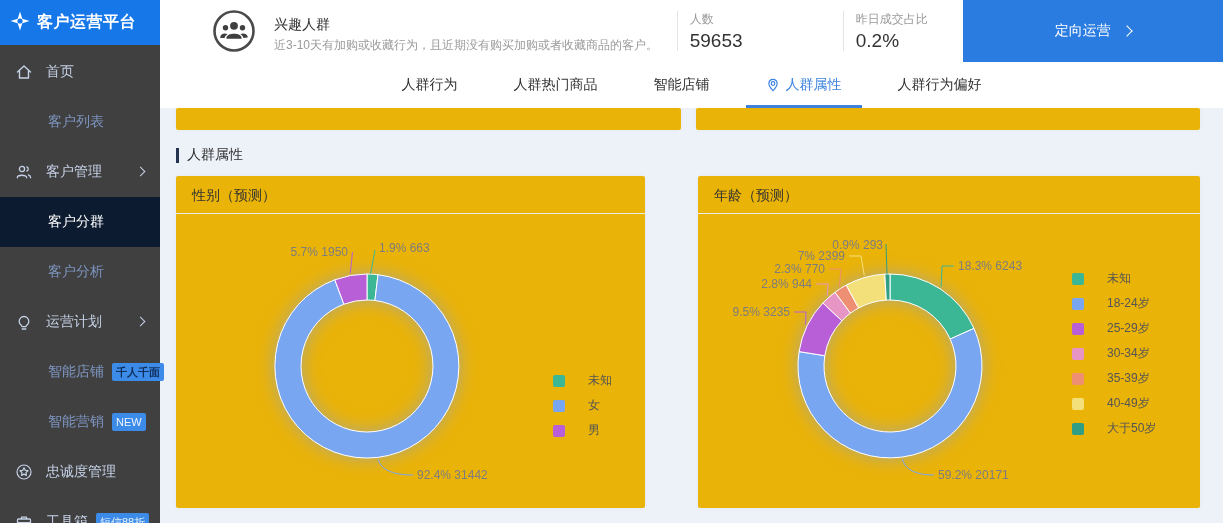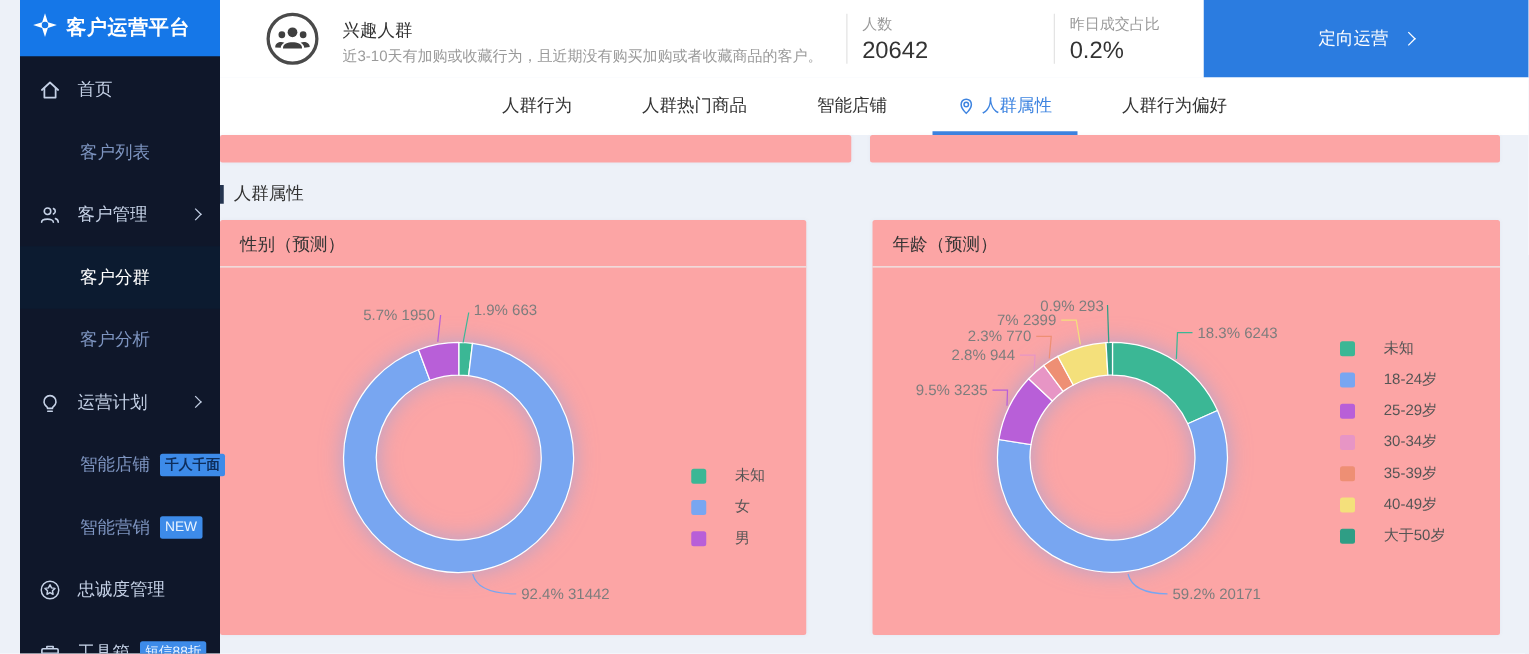--- a/index.html
+++ b/index.html
@@ -1,21 +1,21 @@
 <!DOCTYPE html>
 <html><head>
 <meta charset="utf-8">
 <style>
   * { margin:0; padding:0; box-sizing:border-box; }
   html,body { width:1223px; height:523px; overflow:hidden; }
   body { font-family:"Liberation Sans","DejaVu Sans",sans-serif; }
   .app { position:relative; width:1223px; height:523px; background:#EDF1F8; overflow:hidden; }
 
   
-  .sidebar { position:absolute; left:16px; top:0; width:160px; height:523px; background:#0f172a; z-index:5; }
+  .sidebar { position:absolute; left:0; top:0; width:160px; height:523px; background:#404040; z-index:5; }
   .logo { height:45px; background:#1577E8; display:flex; align-items:center; padding-left:9px; gap:6px; color:#fff; font-size:16px; font-weight:600; letter-spacing:.5px; }
   .nav { position:absolute; top:47px; left:0; width:160px; }
   .nav-item { position:relative; height:50px; width:160px; display:flex; align-items:center; color:#C5D1E6; font-size:14px; cursor:pointer; }
   .nav-item .ico { position:absolute; left:15px; top:16px; width:18px; height:18px; color:#C5D1E6; }
   .nav-item .lbl { margin-left:46px; white-space:nowrap; }
   .nav-item.sub .lbl { margin-left:48px; color:#7E95C1; }
   .nav-item.active { background:#0C1B30; }
   .nav-item.active .lbl { color:#FFFFFF; }
   .badge { margin-left:8px; font-size:11px; line-height:16px; background:#3D8BE9; color:#EAF4FF; padding:1px 4px; border-radius:2px; white-space:nowrap; }
   .badge.dark-text { color:#0E2E5C; font-weight:600; }
@@ -40,21 +40,21 @@
 
   .tabs { position:absolute; top:62px; left:0; width:1063px; height:46px; background:#fff; display:flex; justify-content:center;text-align:center; }
   .tab { position:relative; height:46px; display:flex; align-items:center; gap:6px; padding:0 28px; font-size:14px; color:#333; cursor:pointer; }
   .tab.active { color:#3E84E0; }
   .tab.active::after { content:''; position:absolute; left:8px; right:8px; bottom:0; height:3px; background:#3E84E0; }
   .tab .ico { width:14px; height:14px; }
 
   
   .content { position:absolute; top:108px; left:0; width:1063px; bottom:0; padding:0 23px 0 16px; }
   .partial-row { display:grid; grid-template-columns:1fr 1fr; gap:15px; }
-  .card { background:#fca5a5; border-radius:2px; box-shadow:0 0 4px rgba(40,60,110,.04); }
+  .card { background:#eab308; border-radius:2px; box-shadow:0 0 4px rgba(40,60,110,.04); }
   .partial-card { height:22px; }
   .section-title { margin:16px 0 12px; display:flex; align-items:center; gap:8px; font-size:14px; color:#333; }
   .tbar { width:3px; height:15px; background:#24344F; }
   .charts-row { display:flex; gap:53px; }
   .chart-card { height:332px; }
   .chart-card.left { width:469px; }
   .chart-card.right { flex:1; }
   .card-header { height:38px; line-height:38px; padding-left:16px; font-size:14px; color:#333; border-bottom:1px solid #ebebeb; }
   .chart-body { position:relative; height:294px; }
   .chart-body svg.plot { position:absolute; left:0; top:0; }
@@ -154,21 +154,21 @@
               <path d="M14.4 29.2c0-5.8 15.2-5.8 15.2 0v.6H14.4z"></path>
             </g>
           </svg></span>
       <div class="title-block">
         <div class="group-name">兴趣人群</div>
         <div class="group-desc">近3-10天有加购或收藏行为，且近期没有购买加购或者收藏商品的客户。</div>
       </div>
       <div class="stats">
         <div class="stat s0">
           <div class="stat-label">人数</div>
-          <div class="stat-value">20642</div>
+          <div class="stat-value">59653</div>
         </div>
         <div class="stat s1">
           <div class="stat-label">昨日成交占比</div>
           <div class="stat-value">0.2%</div>
         </div>
       </div>
       <div class="action-btn">
         <span>定向运营</span>
         <span class="btn-chev"></span>
       </div>

